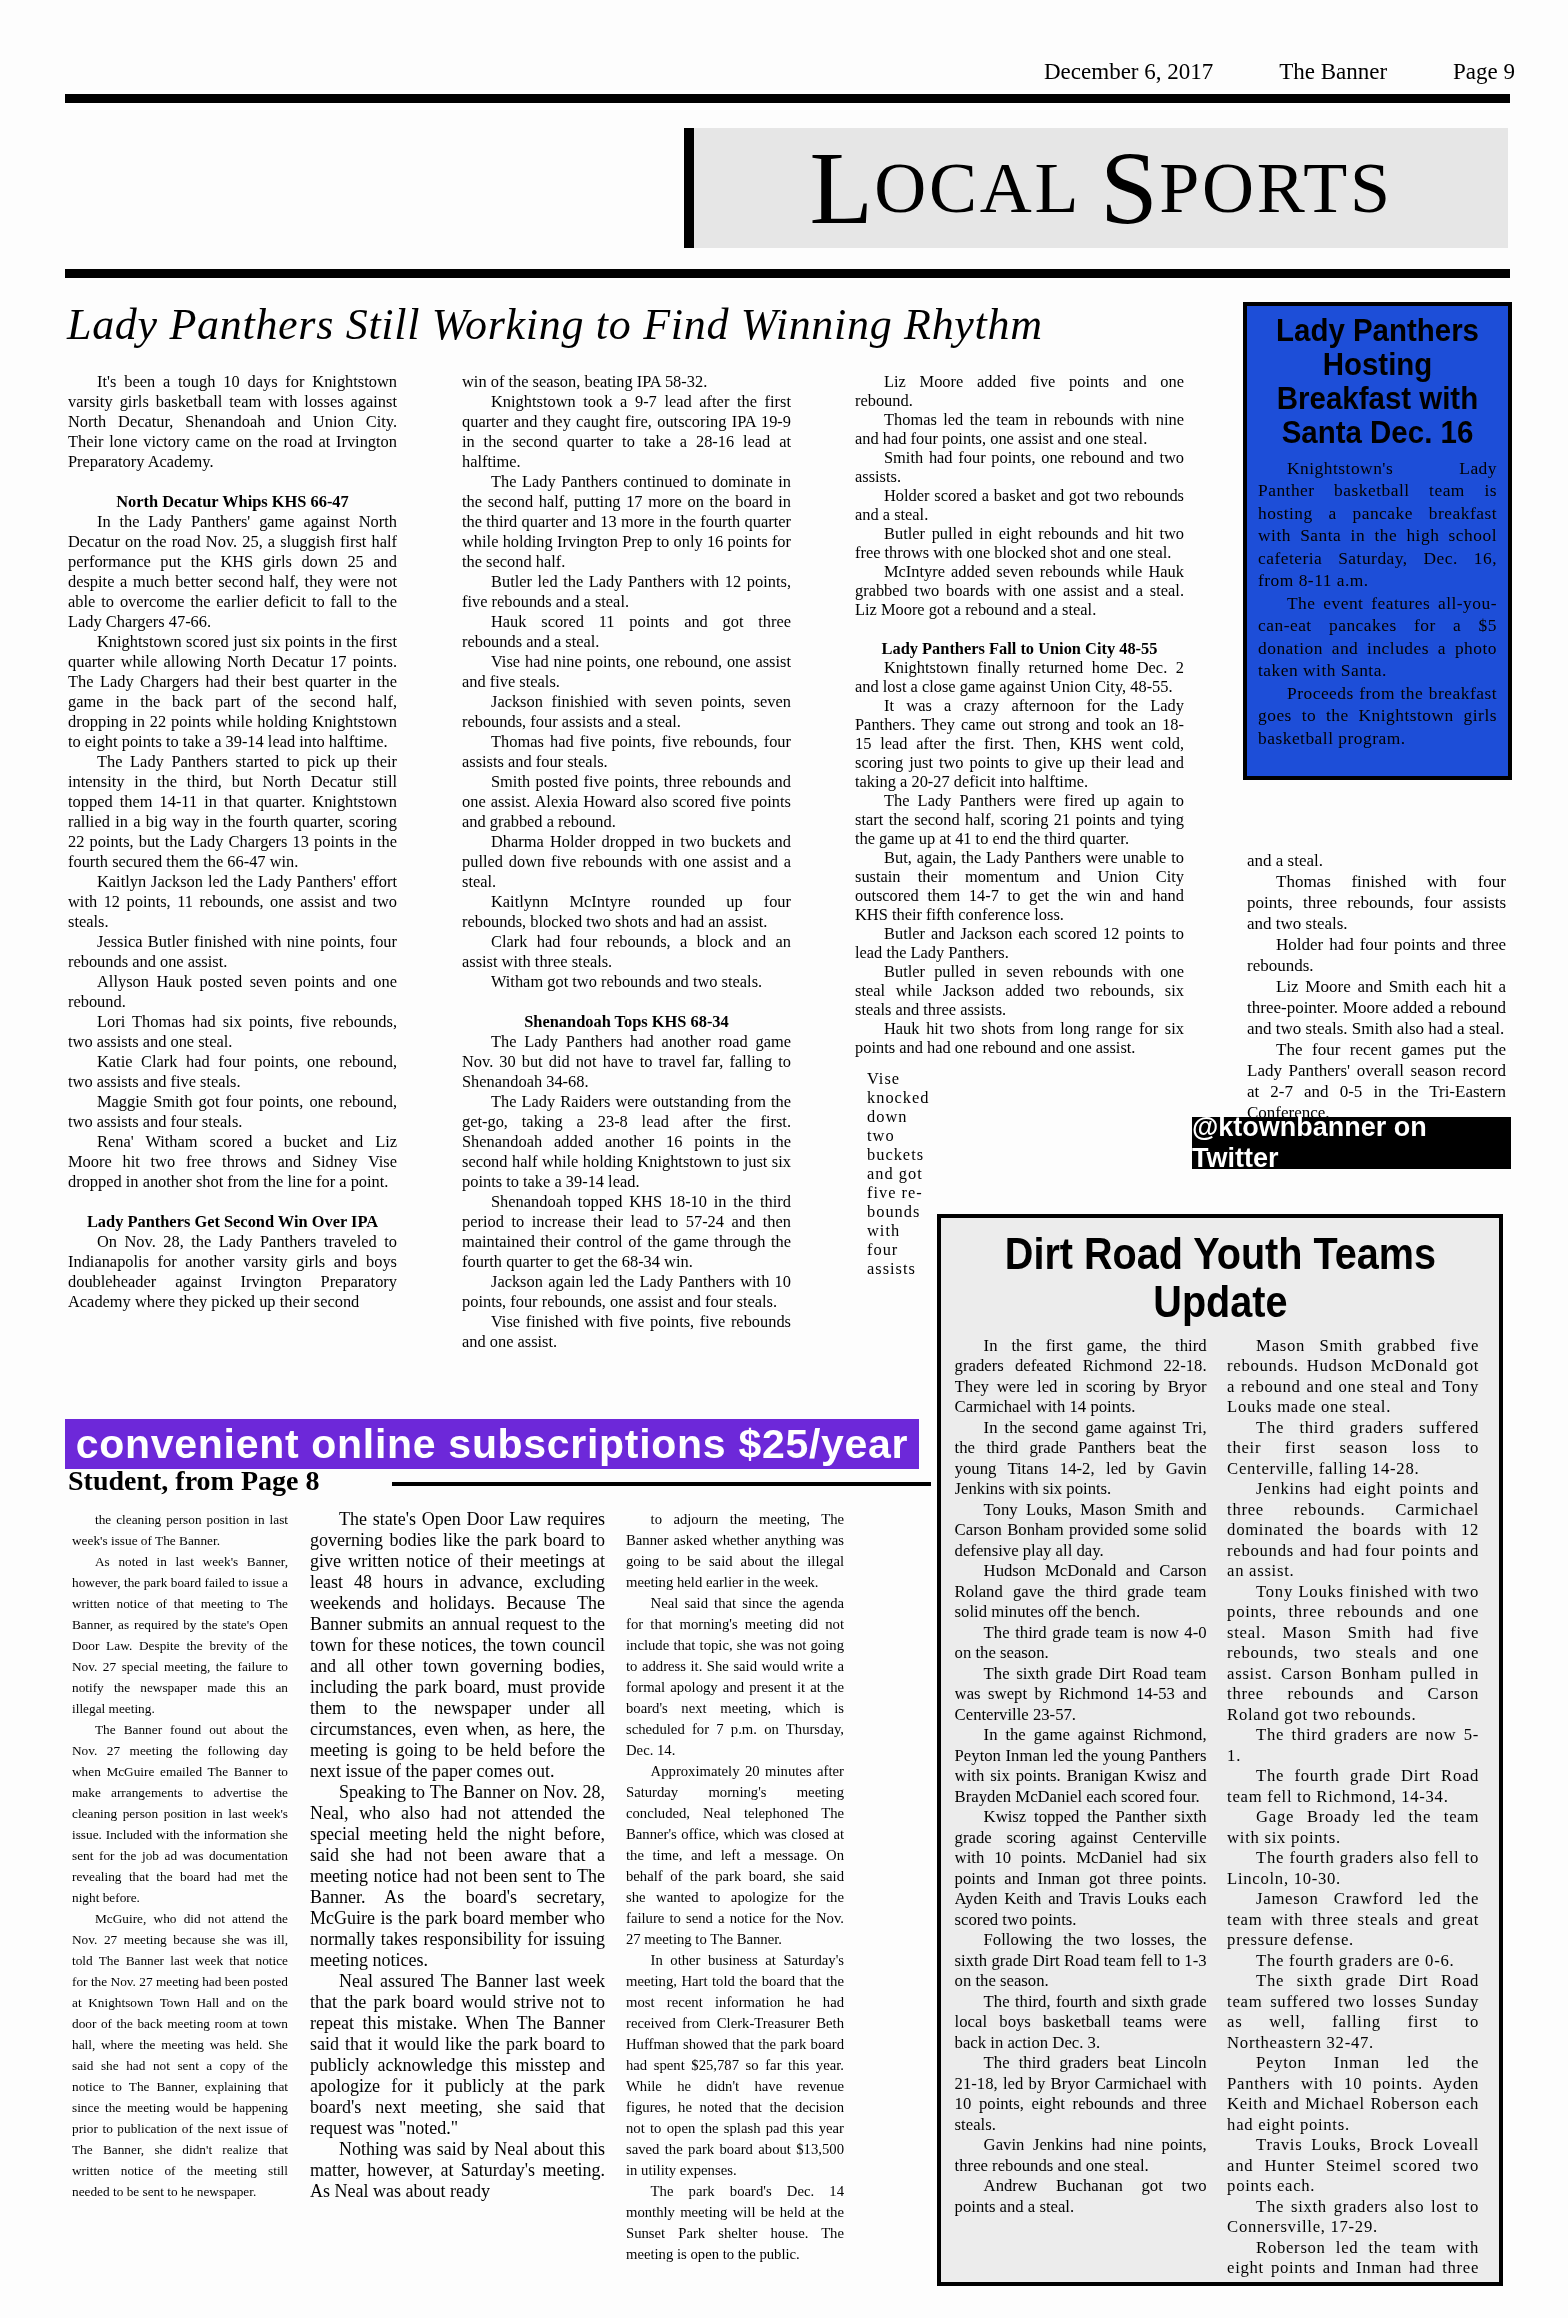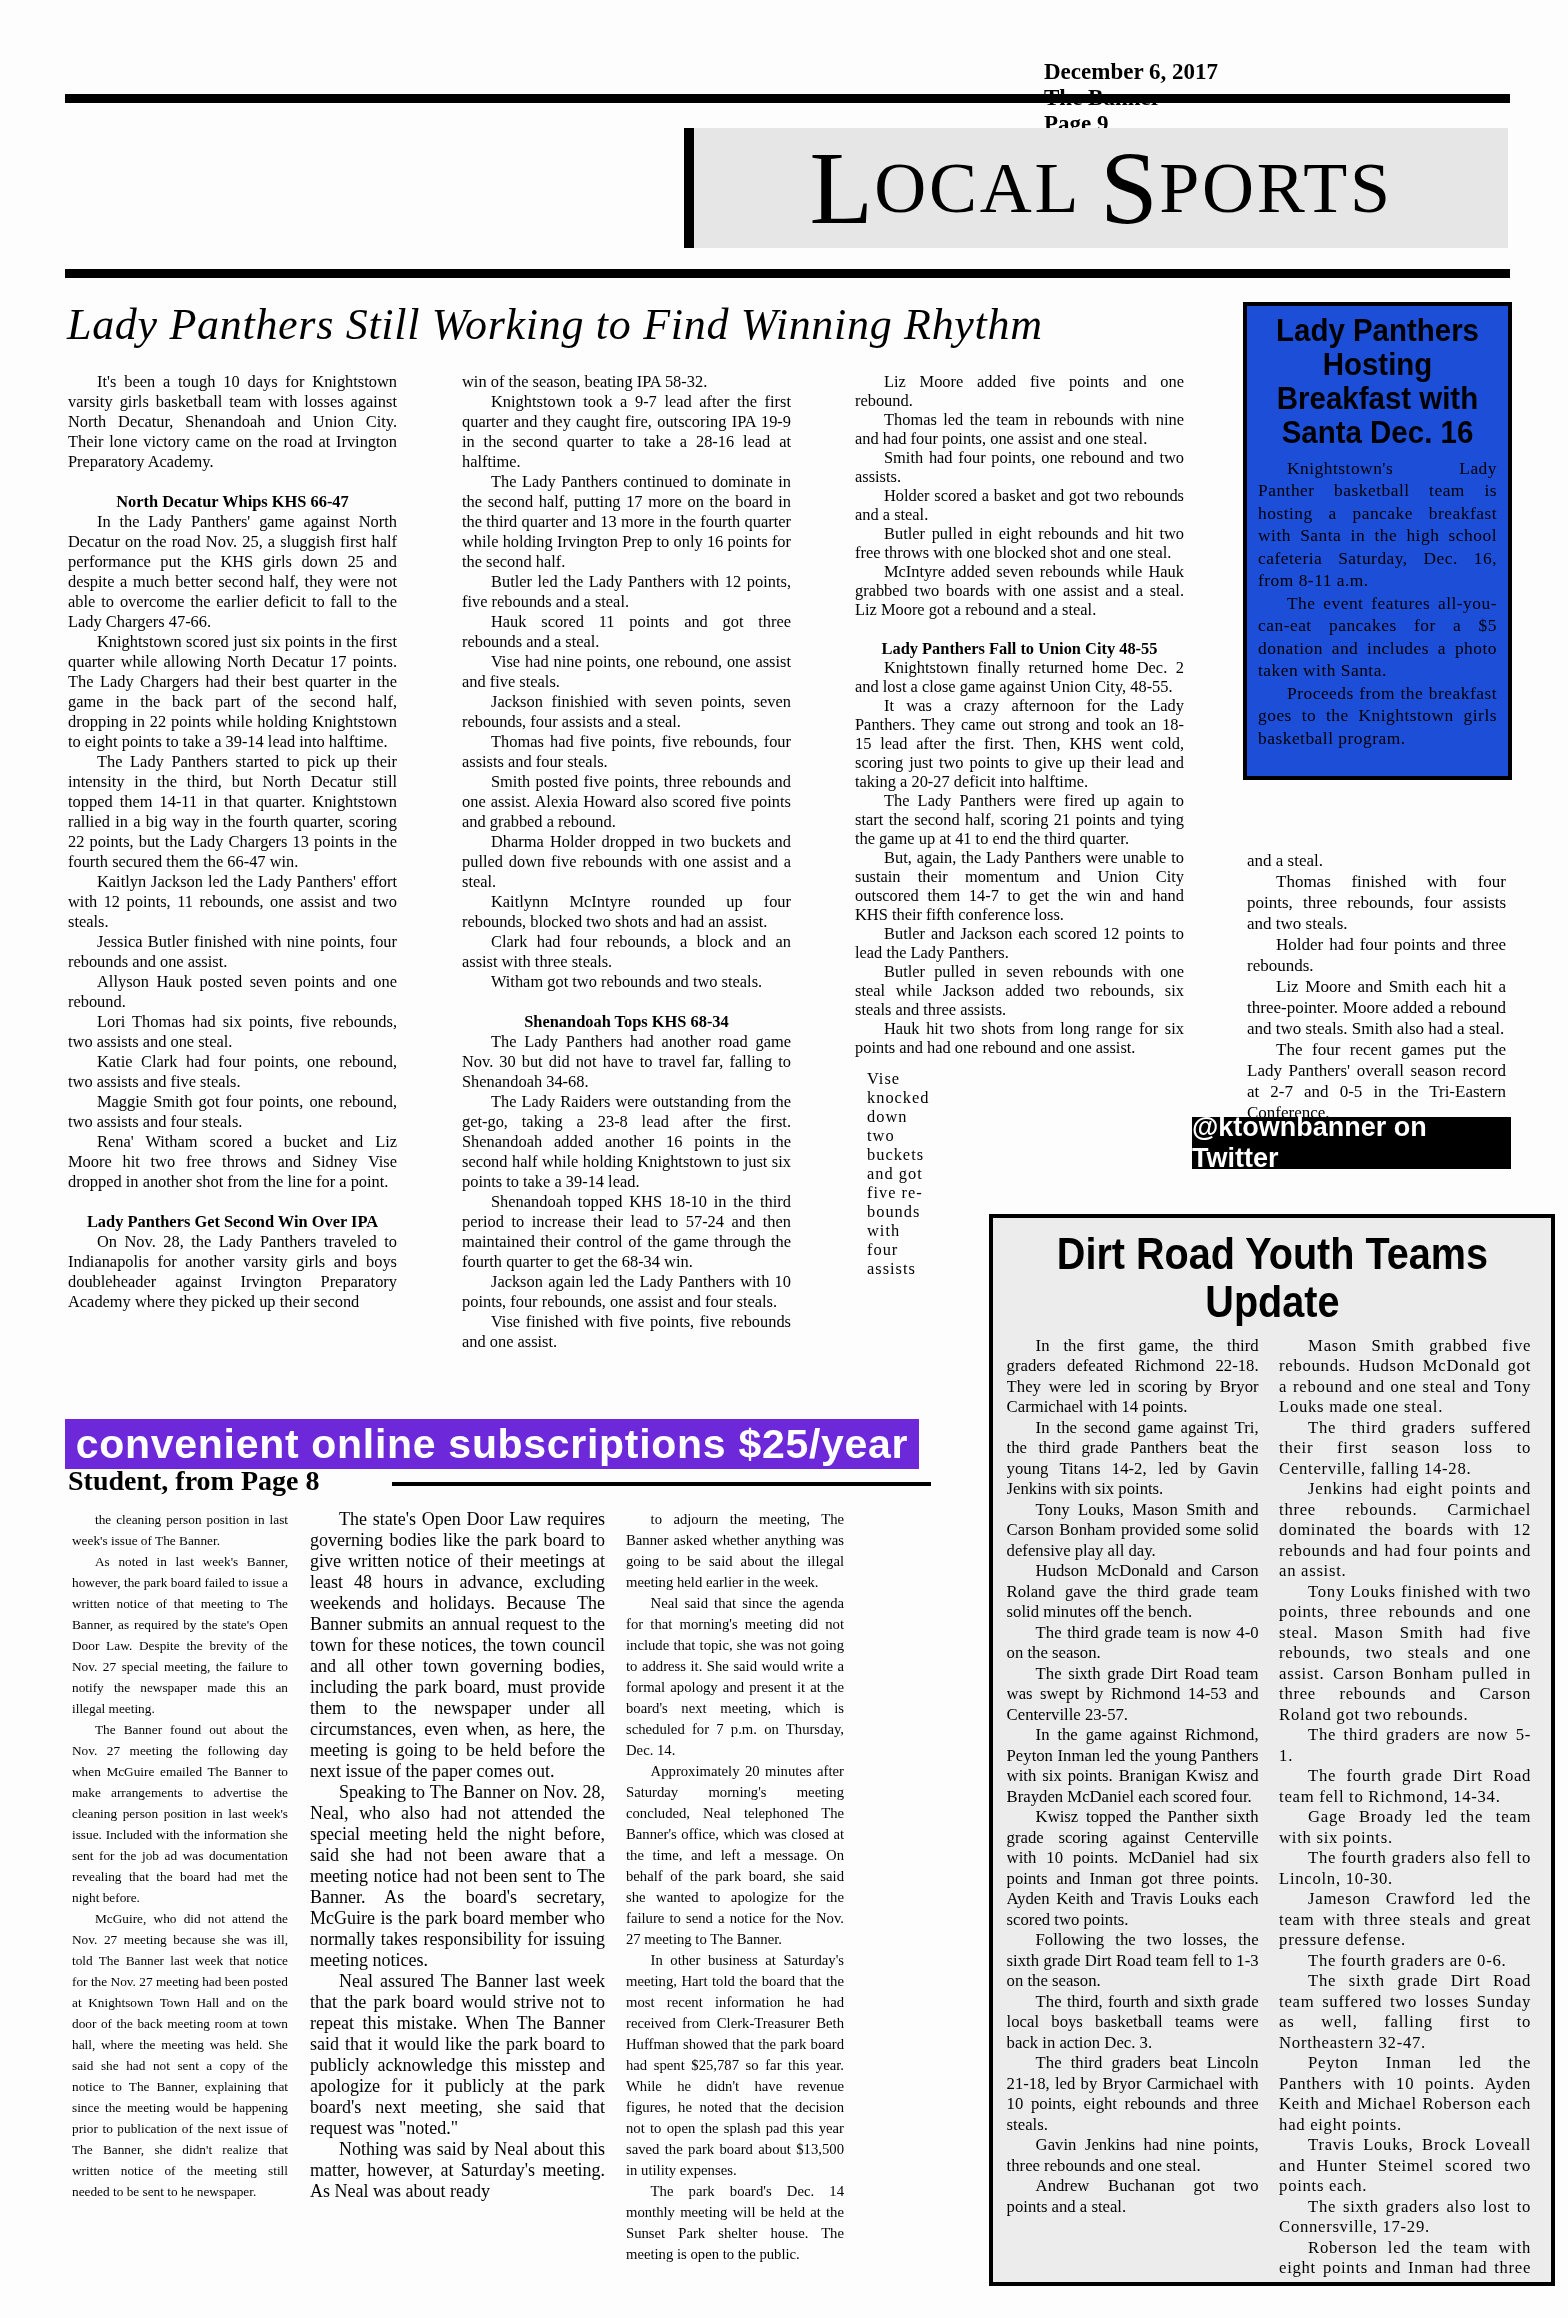--- a/index.html
+++ b/index.html
@@ -2,21 +2,21 @@
 <html style="font-size:11px"><head>
 <meta charset="utf-8">
 <style>
   html,body{margin:0;padding:0;}
   body{width:1569px;height:2319px;position:relative;background:#fdfdfd;color:#000;
        font-family:"Liberation Serif", serif;}
   .abs{position:absolute;}
   .rule{background:#000;}
   
   .page-header{left:1044px;top:59px;width:471px;display:flex;justify-content:space-between;
-      font-weight:bold;font-size:23px;flex-direction:column;}
+      font-weight:normal;font-size:23px;}
   
   .mast-bar{left:684px;top:128px;width:11px;height:120px;background:#000;}
   .mast-box{left:694px;top:128px;width:814px;height:120px;background:#e6e6e6;
       display:flex;align-items:center;justify-content:center;}
   .mast-big{font-size:104px;line-height:1;letter-spacing:1.4px;}
   .mast-small{font-size:72px;line-height:1;letter-spacing:2.7px;}
   
   .headline{left:67px;top:299px;width:1173px;font-size:44px;font-style:italic;
       white-space:nowrap;letter-spacing:0.7px;}
   
@@ -36,21 +36,21 @@
   
   .sidebar-box{left:1243px;top:302px;width:269px;height:478px;border:4.1px solid #000;
       background:#1d4ed8;box-sizing:border-box;padding:6.8px 11px;overflow:hidden;}
   .sidebar-title{font-size:31px;line-height:34px;text-align:center;white-space:pre-line;
       transform:scaleX(0.95);transform-origin:center;margin:1.4px 0 6.8px;}
   .sidebar-body{font-size:17.4px;line-height:22.5px;letter-spacing:0.5px;text-align:justify;}
   
   .twitter-bar{left:1192px;top:1117px;width:319px;height:52px;background:#000;color:#fff;
       display:flex;align-items:center;justify-content:center;font-size:27px;}
   
-  .dirt-box{left:989px;top:1214px;width:566px;height:1072px;border:4.8px solid #000;
+  .dirt-box{left:937px;top:1214px;width:566px;height:1072px;border:4.8px solid #000;
       background:#ececec;box-sizing:border-box;padding:9.6px 13.6px;overflow:hidden;}
   .dirt-title{font-size:45px;line-height:1.05;text-align:center;transform:scaleX(0.88);
       transform-origin:center;margin:2.7px 0 11px;}
   .dirt-cols{display:flex;gap:20.5px;}
   .dirt-col{width:252px;font-size:16.7px;line-height:20.5px;text-align:justify;overflow:hidden;}
   #dirt-col-2{letter-spacing:0.7px;}
   
   .subs-banner{left:65px;top:1419px;width:854px;height:50px;background:#6d28d9;color:#fff;
       display:flex;align-items:center;justify-content:center;font-size:41px;letter-spacing:0.7px;}
   

